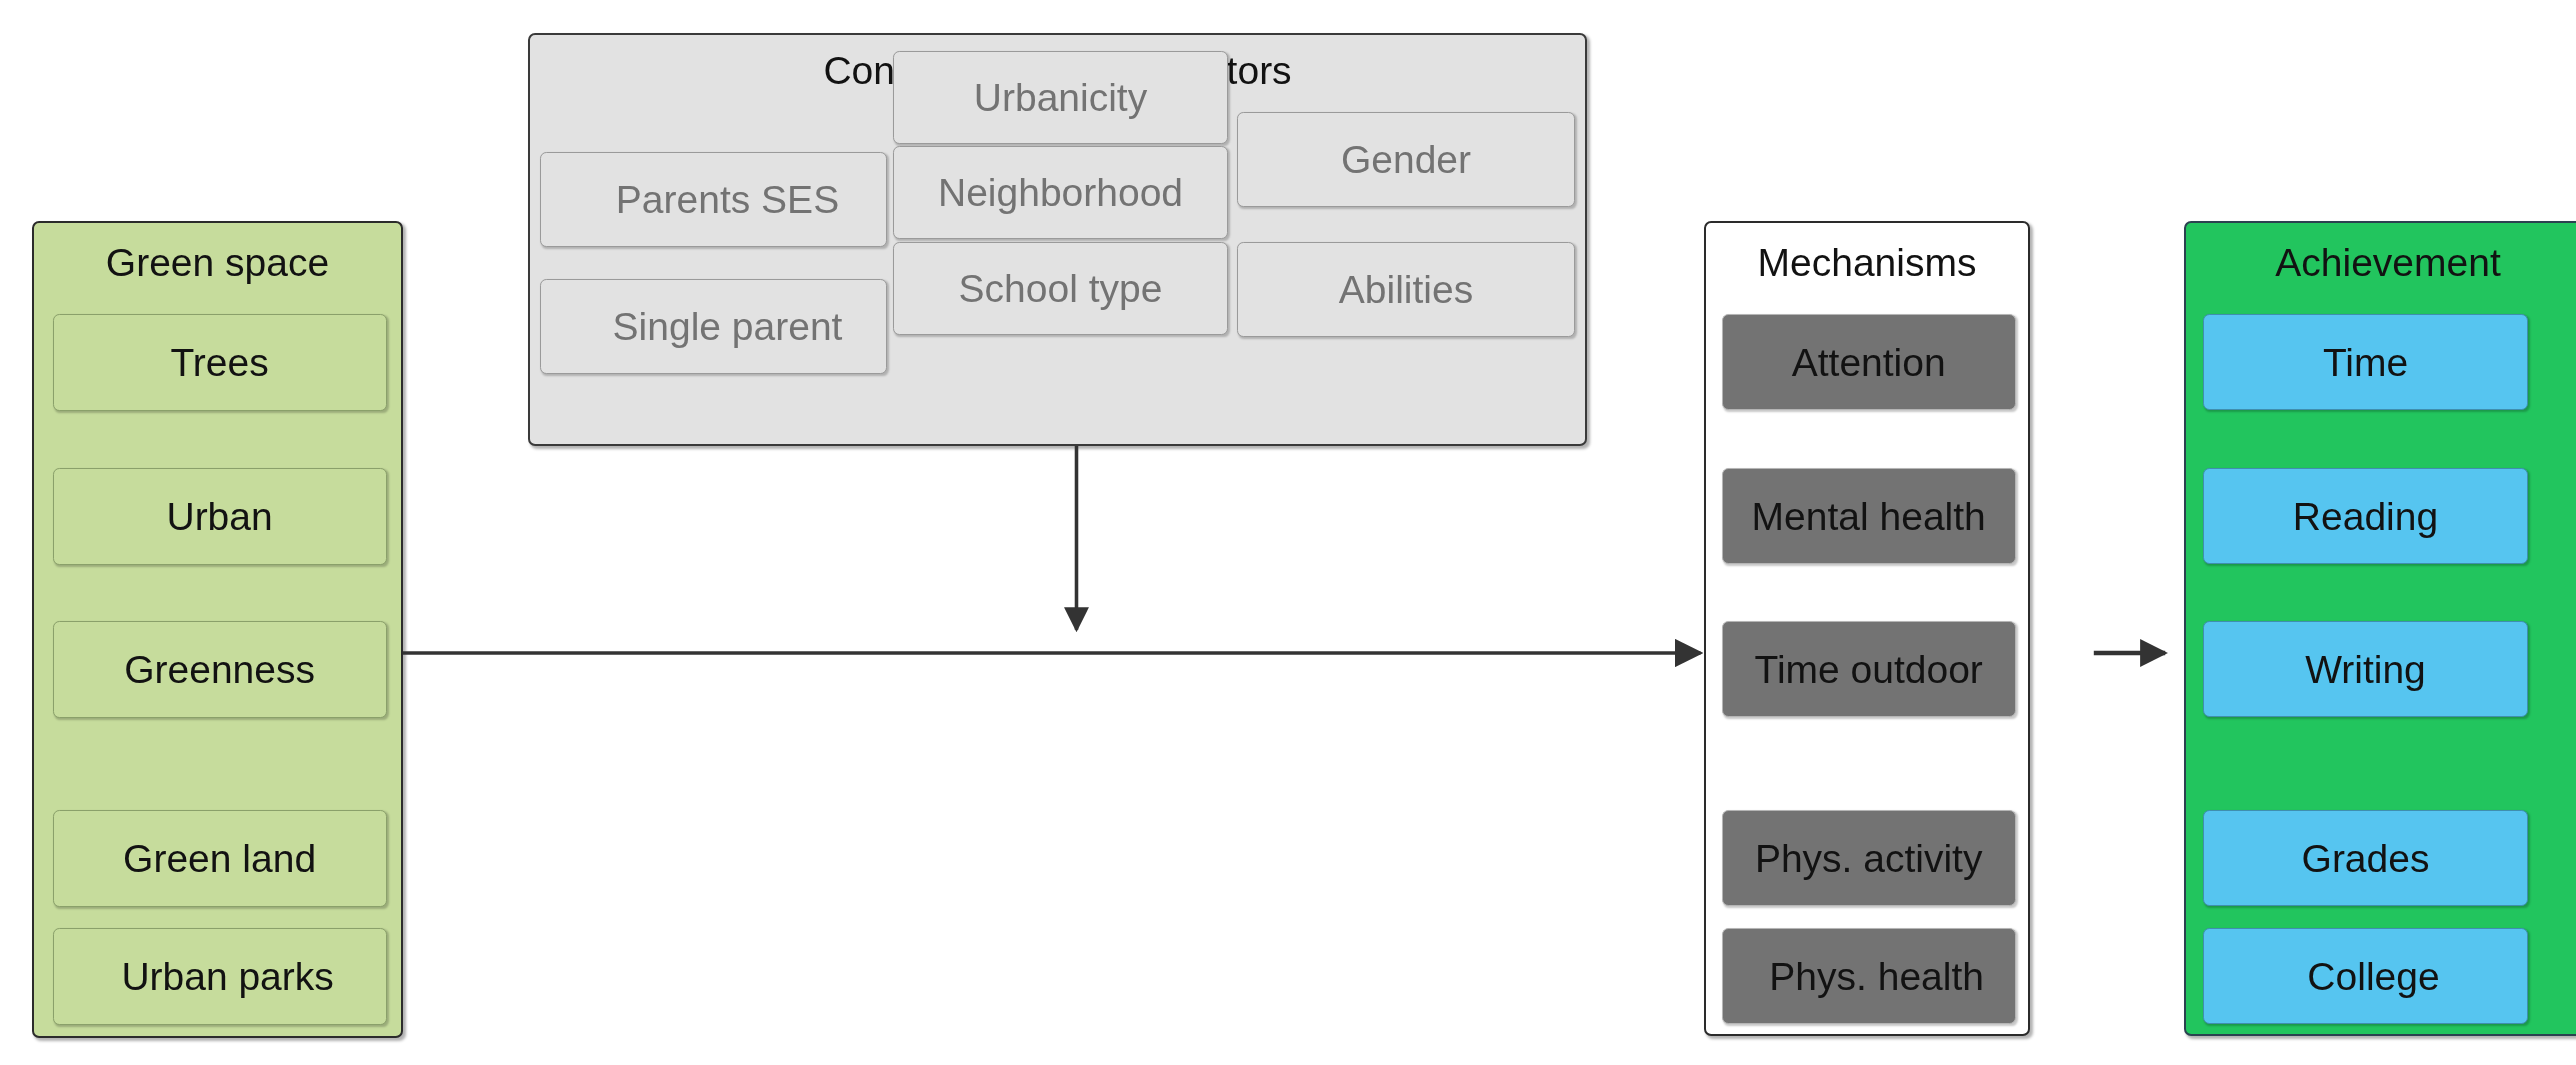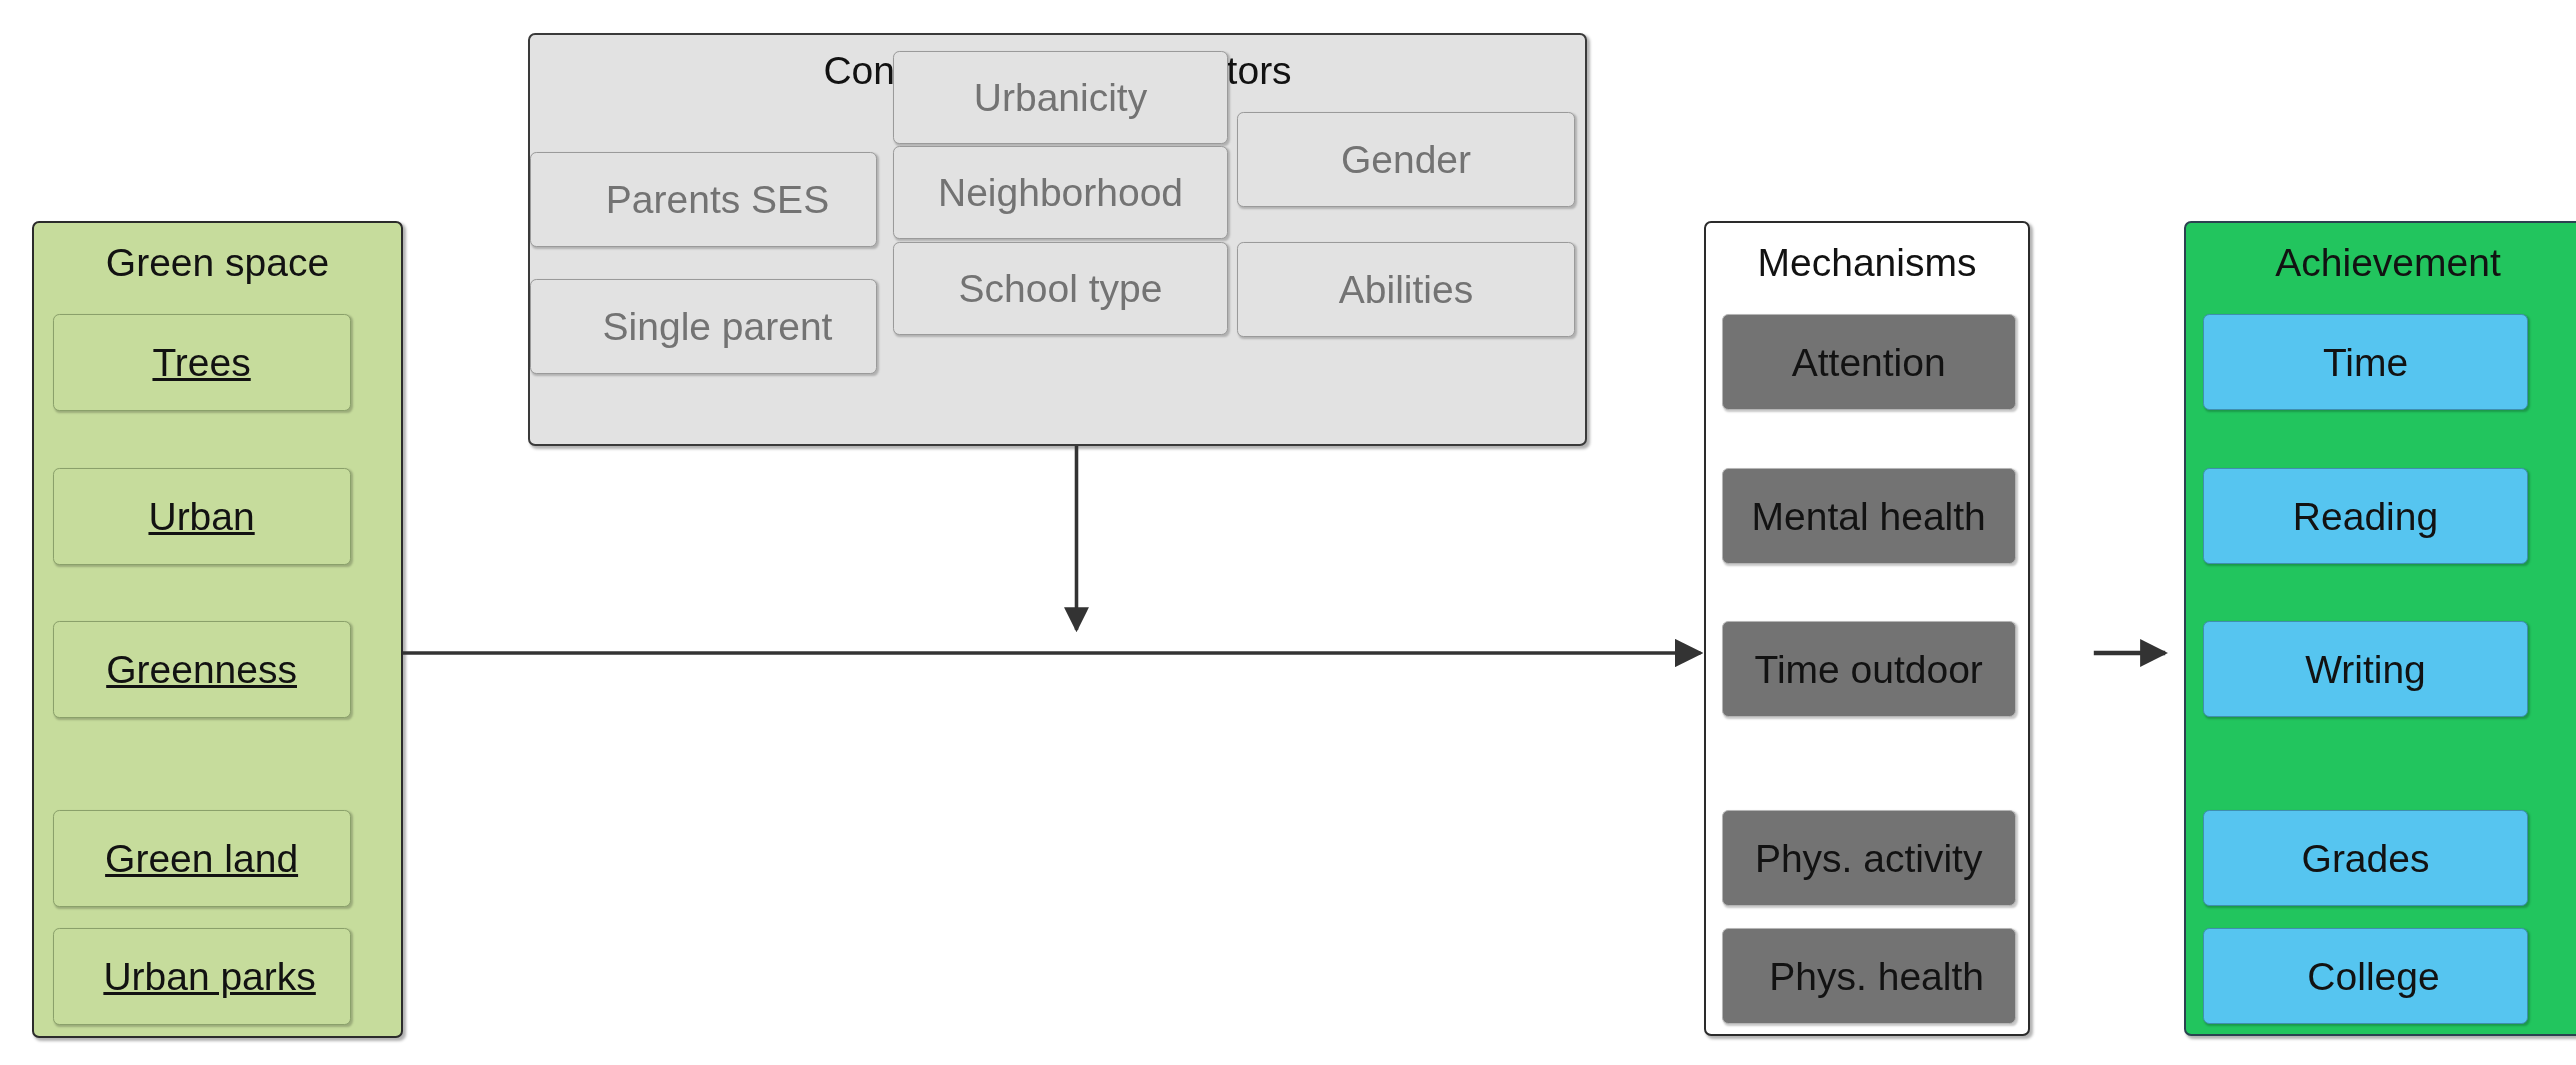--- a/index.html
+++ b/index.html
@@ -54,25 +54,24 @@
     left: 32px;
     top: 221px;
     width: 371px;
     height: 817px;
     background: #c6dc9c;
     border: 2.9px solid #2b2b2b;
   }
   #green-space-panel .panel-title { top: 20px; }
   #green-space-panel .item {
     left: 18.6px;
-    width: 298px;
+    width: 334px;
     height: 97px;
     background: #c6dc9c;
     border: 1.4px solid #8aa06a;
-    text-decoration: underline;
   }
 
   
   #confounders-panel {
     left: 528px;
     top: 33px;
     width: 1059px;
     height: 413px;
     background: #e2e2e2;
     border: 2.9px solid #3a3a3a;
@@ -86,21 +85,21 @@
     align-items: center;
     justify-content: center;
     font-size: 39px;
     line-height: 1;
     color: #737373;
     white-space: nowrap;
     background: #e2e2e2;
     border: 1.4px solid #9a9a9a;
     box-shadow: 1.4px 1.4px 2.1px rgba(0,0,0,0.22);
   }
-  .conf-col-left  { left: 0;  width: 347px; height: 95px; padding-left: 28px; }
+  .conf-col-left  { left: 10px;  width: 347px; height: 95px; padding-left: 28px; }
   .conf-col-mid   { left: 363px; width: 335px; height: 93px; }
   .conf-col-right { left: 707px; width: 338px; height: 95px; }
 
   
   #mechanisms-panel {
     left: 1704px;
     top: 221px;
     width: 326px;
     height: 815px;
     background: #ffffff;

